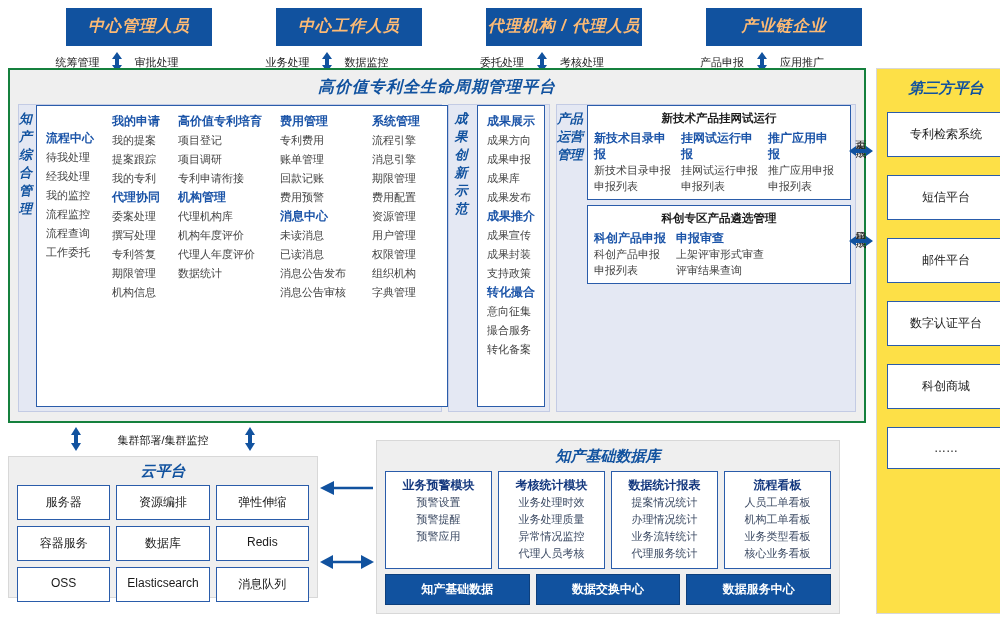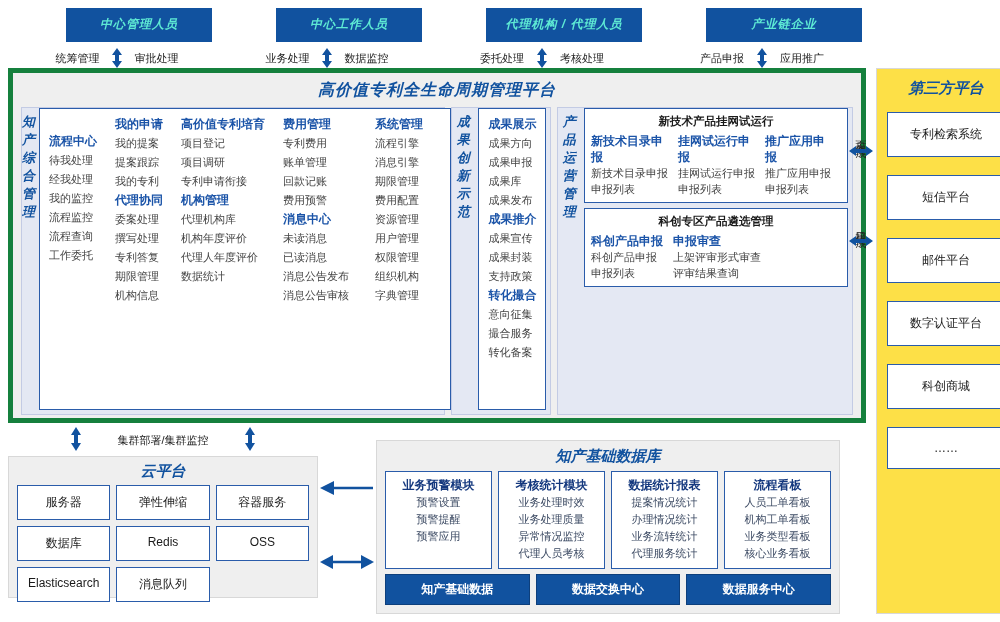--- a/index.html
+++ b/index.html
@@ -11,37 +11,37 @@
     color:#333;
     position:relative;
     overflow:hidden;
   }
   .root { position:relative; width:1000px; height:622px; }
 
   
   .actors { position:absolute; left:0; top:8px; width:1000px; height:56px; }
   .actor { position:absolute; top:0; }
   .actor-bar {
-    background:#11529F; color:#5eead4; text-align:center;
-    font-weight:bold; font-size:12px; letter-spacing:1px;
+    background:#11529F; color:#fdba74; text-align:center;
+    font-weight:bold; font-size:16px; letter-spacing:1px;
     padding:8px 0 9px; font-style:italic;margin-left:44px;
   }
   .actor-sub {
     position:relative; height:22px; margin-top:5px;
     display:flex; align-items:center; justify-content:center;
   }
   .actor-sub span { font-size:11px; color:#222; }
   .actor-sub .lbl-l { width:46%; text-align:right; padding-right:10px; }
   .actor-sub .lbl-r { width:46%; text-align:left; padding-left:10px; }
   .vArrow { width:8%; display:flex; justify-content:center; }
 
   
   .platform {
     position:absolute; left:8px; top:68px; width:858px; height:355px;
-    background:#EFEFEF; border:5px solid #15803d;
+    background:#EFEFEF; border:2px solid #15803d;
   }
   .platform-title {
     text-align:center; font-size:16px; font-weight:bold; font-style:italic;
     color:#11529F; padding:7px 0 6px; letter-spacing:1px;
   }
   .platform-cols { display:flex; gap:6px; padding:0 8px 8px; height:316px; }
 
   .grpbox { background:#E4E8F3; border:1px solid #c3cbe4; display:flex; flex-direction:row; }
   .grp-title {
     text-align:center; font-size:13px; font-weight:bold; font-style:italic;
@@ -370,20 +370,21 @@
       <svg width="14" height="26" viewBox="0 0 14 26">
           <path d="M7 1 L12 9 L9 9 L9 17 L12 17 L7 25 L2 17 L5 17 L5 9 L2 9 Z" fill="#11529F"></path>
         </svg>
     </span>
   </div>
 
   <div class="cloud">
     <div class="cloud-title">云平台</div>
     <div class="cloud-grid" id="cloud-grid">
         <div class="cloud-cell">服务器</div>
+        <div class="cloud-cell">资源编排</div>
         <div class="cloud-cell">弹性伸缩</div>
         <div class="cloud-cell">容器服务</div>
         <div class="cloud-cell">数据库</div>
         <div class="cloud-cell">Redis</div>
         <div class="cloud-cell">OSS</div>
         <div class="cloud-cell">Elasticsearch</div>
         <div class="cloud-cell">消息队列</div>
       </div>
   </div>
 

